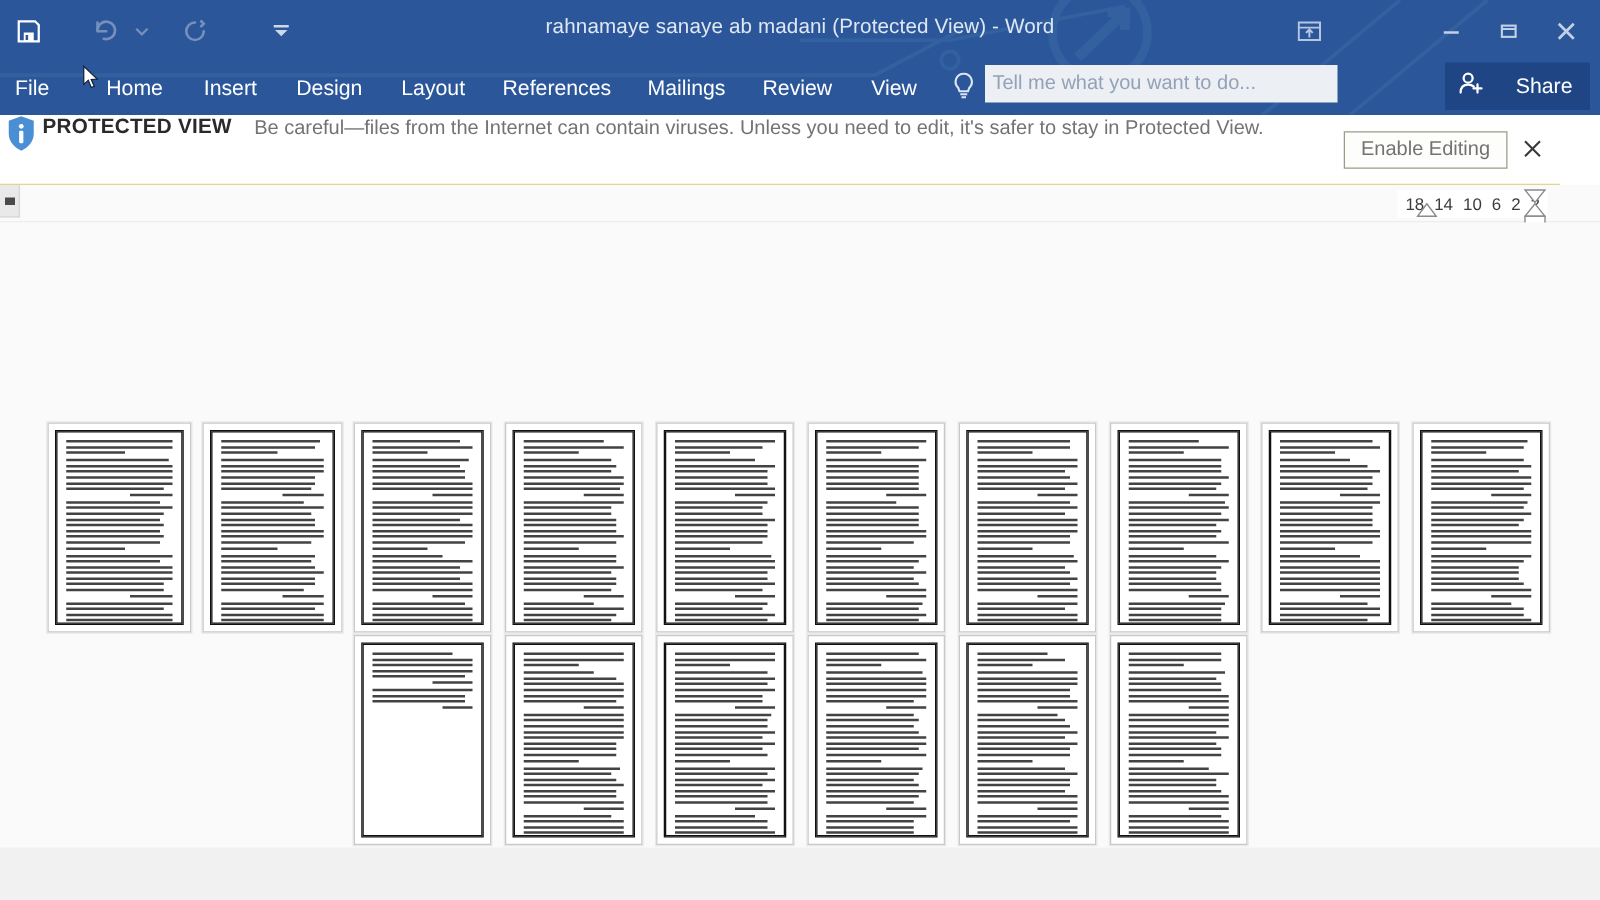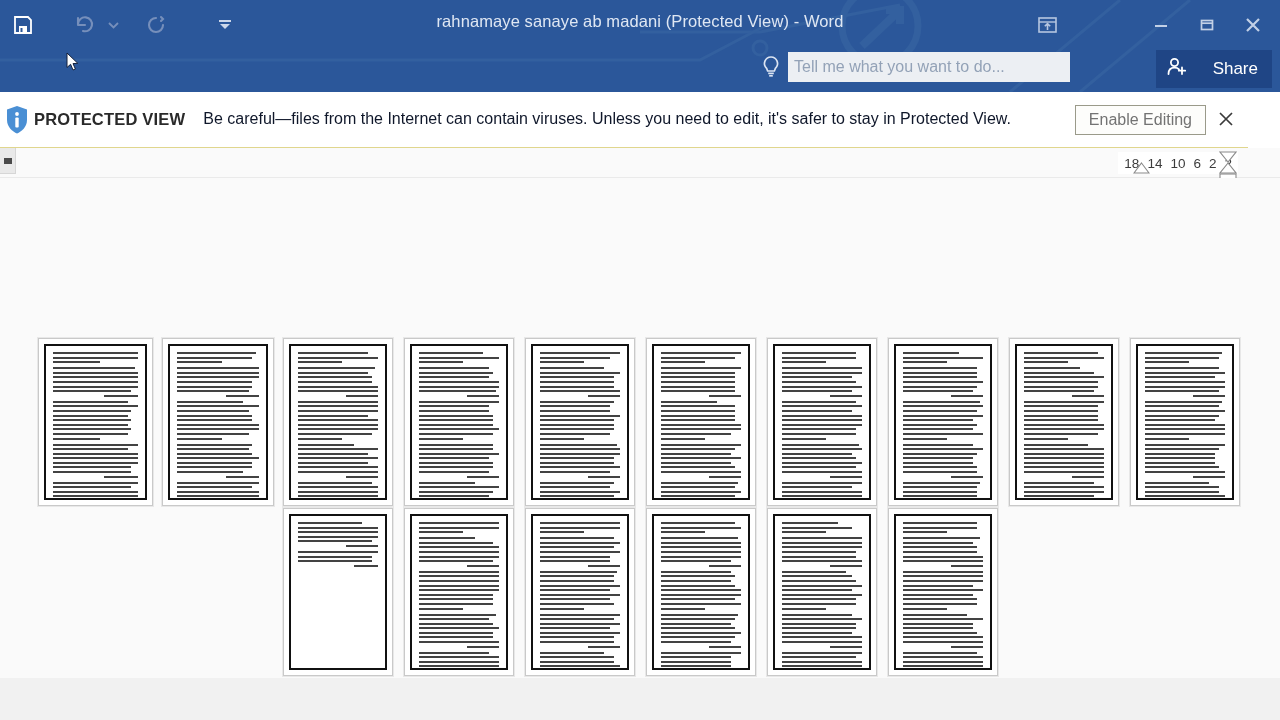--- a/index.html
+++ b/index.html
@@ -46,21 +46,21 @@
     display: flex; align-items: center; justify-content: center; color: #bdcbe4; }
 
   .tabs {
     position: absolute; left: 0; top: 50px; height: 42px; width: 1280px;
   }
   .tab {
     position: absolute; top: 0; height: 42px; line-height: 42px;
     color: #ffffff; font-size: 17px; white-space: nowrap;
   }
   .tellme-wrap {
-    position: absolute; left: 760px; top: 52px; display: flex; align-items: center;
+    position: absolute; left: 760px; top: 52px; display: flex; align-items: flex-end;
   }
   .bulb { width: 22px; height: 26px; margin-right: 6px; }
   .tellme {
     width: 282px; height: 30px; background: #eceff3; border: none;
     font-family: "Liberation Sans", sans-serif; font-size: 16px;
     color: #7f8ea3; padding: 0 6px; outline: none;
   }
   .tellme::placeholder { color: #93a2b7; }
   .share {
     position: absolute; right: 8px; top: 50px; height: 38px;
@@ -68,29 +68,29 @@
     padding: 0 14px 0 10px; color: #ffffff; font-size: 17px; gap: 25px;
   }
 
   
   .cursor { position: absolute; left: 66px; top: 52px; width: 14px; height: 20px; }
 
   
   .pvbar {
     position: absolute; left: 0; top: 92px; width: 1248px; height: 56px;
     background: #fcf2b; border-bottom: 1px solid #e0d68d;
-    display: flex; align-items: center;
+    display: flex; align-items: flex-start;
   }
   .pv-shield { width: 30px; margin-left: 2px; display: flex; justify-content: center; }
   .pv-label {
     font-size: 16.5px; font-weight: bold; color: #2a2a2a; letter-spacing: .2px;
     margin-left: 2px; white-space: nowrap;
   }
   .pv-msg {
-    margin-left: 18px; font-size: 16px; color: #0f172a; line-height: 1.42;
+    margin-left: 18px; font-size: 16px; color: #737373; line-height: 1.42;
     max-width: 860px;
   }
   .pv-enable {
     position: absolute; right: 42px; top: 13px;
     background: #fdfdfb; border: 1px solid #9a9a8a;
     height: 30px; padding: 0 13px; font-size: 16px; color: #737373;
     font-family: "Liberation Sans", sans-serif; line-height: 28px;
   }
   .pv-close {
     position: absolute; right: 10px; top: 13px; width: 24px; height: 28px;
@@ -255,20 +255,31 @@
             <line x1="3.5" y1="6.2" x2="14.5" y2="6.2" stroke="#c2d0e6" stroke-width="1.7"></line>
           </svg>
       </div>
       <div class="wctrl">
         <svg width="20" height="20" viewBox="0 0 20 20">
             <path d="M4 4 L16 16 M16 4 L4 16" stroke="#c2d0e6" stroke-width="2.2"></path>
           </svg>
       </div>
     </div>
 
+    <div class="tabs">
+      <div class="tab" style="left:12px">File</div>
+      <div class="tab" style="left:85px">Home</div>
+      <div class="tab" style="left:163px">Insert</div>
+      <div class="tab" style="left:237px">Design</div>
+      <div class="tab" style="left:321px">Layout</div>
+      <div class="tab" style="left:402px">References</div>
+      <div class="tab" style="left:518px">Mailings</div>
+      <div class="tab" style="left:610px">Review</div>
+      <div class="tab" style="left:697px">View</div>
+    </div>
 
     <div class="tellme-wrap">
       <span class="bulb">
         <svg width="22" height="26" viewBox="0 0 22 26">
           <path d="M11 3 A6.5 6.5 0 0 0 6.6 14.3 L7.6 17 h6.8 l1-2.7 A6.5 6.5 0 0 0 11 3 Z" fill="none" stroke="#dbe4f2" stroke-width="1.7"></path>
           <line x1="8.2" y1="19.4" x2="13.8" y2="19.4" stroke="#dbe4f2" stroke-width="1.7"></line>
           <line x1="9.2" y1="21.8" x2="12.8" y2="21.8" stroke="#dbe4f2" stroke-width="1.7"></line>
         </svg>
       </span>
       <input class="tellme" type="text" placeholder="Tell me what you want to do..." style="">

